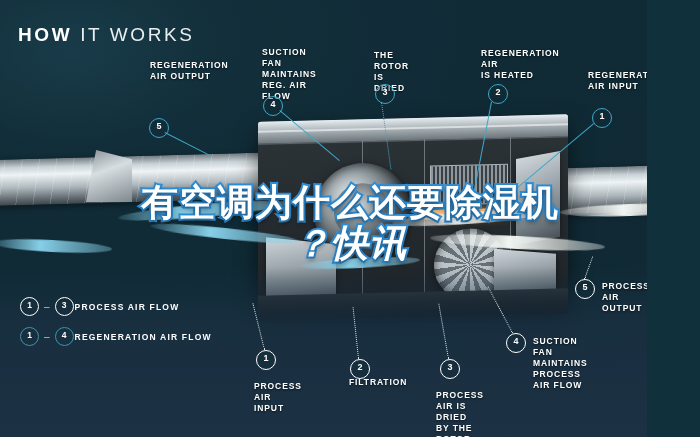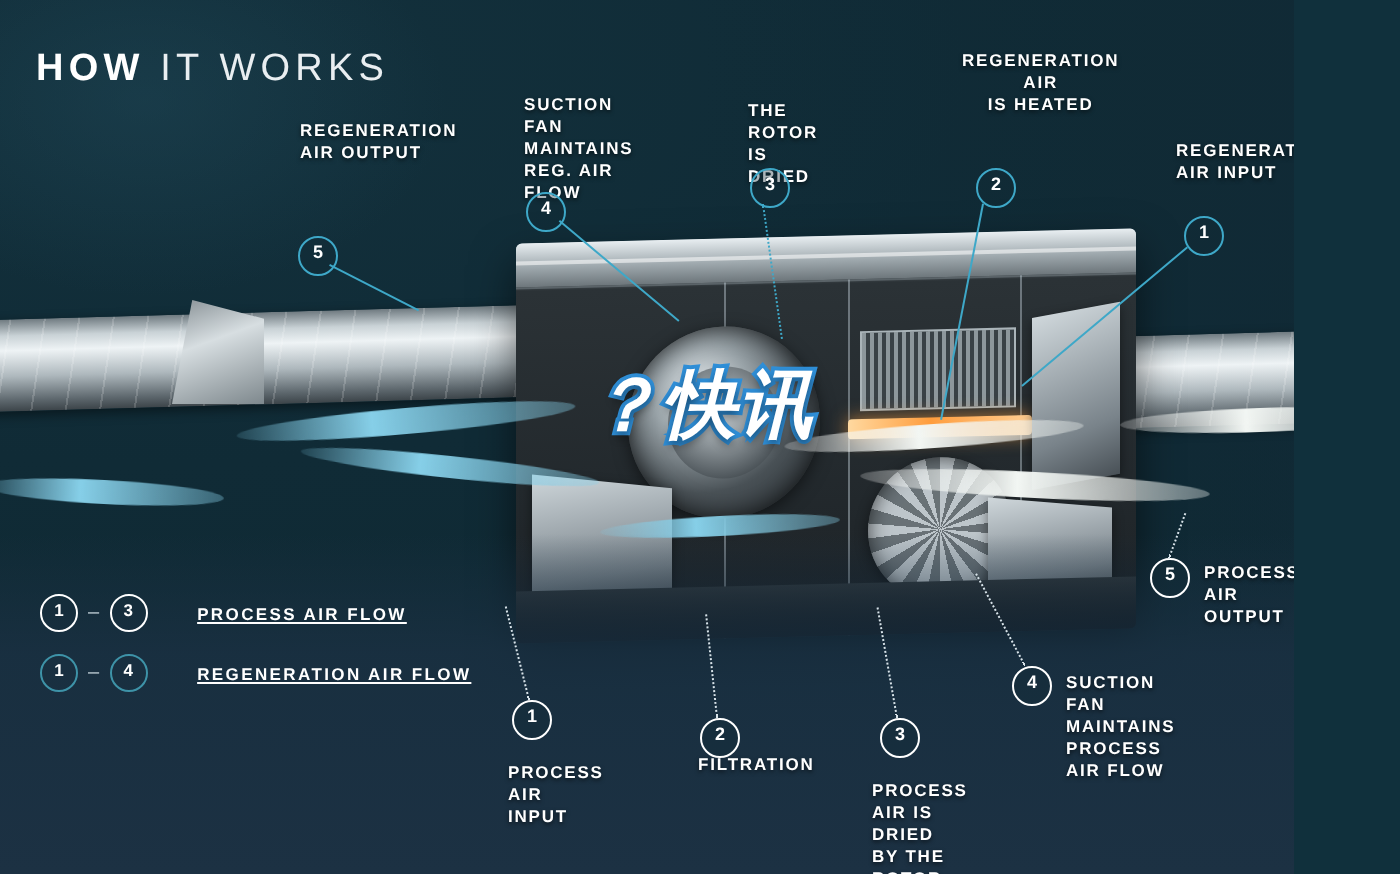--- a/index.html
+++ b/index.html
@@ -143,21 +143,21 @@
     color:#fff;font-size:12.5px;letter-spacing:1.9px;font-weight:normal;
     text-shadow:0 1px 2px rgba(0,0,0,.6);
   }
   .lrow{display:flex;align-items:center;margin-top:11px;}
   .lcirc{
     width:17px;height:17px;border-radius:50%;border:1.5px solid #fff;color:#fff;
     font-size:8.5px;line-height:14px;text-align:center;font-weight:bold;
   }
   .lrow.cy .lcirc{border-color:#3e93a8;}
   .ldash{color:#b9c8d0;font-size:10px;margin:0 5px;}
-  .ltext{color:#fff;font-size:8.5px;font-weight:bold;letter-spacing:1.2px;margin-left:25px;text-decoration:underline;}
+  .ltext{color:#fff;font-size:8.5px;font-weight:bold;letter-spacing:1.2px;margin-left:1px;}
 
   
   #title{
     position:absolute;left:18px;top:24px;color:#e9eef1;
     font-size:19px;letter-spacing:2.6px;font-weight:normal;
   }
   #title b{font-weight:bold;color:#fff;}
 
   
   #overlay{
@@ -231,21 +231,21 @@
   </div>
 
   <div class="callout">
     <div class="lbl" style="left:374px;top:50px;">THE ROTOR
 IS DRIED</div>
     <div class="marker cyan" style="left:375px;top:84px;">3</div>
     <div class="leader dotted" style="left:382px;top:102px;width:68px;transform:rotate(82deg);border-top-color:#3ea8c8;"></div>
   </div>
 
   <div class="callout">
-    <div class="lbl" style="left:481px;top:25px;text-align:center;">REGENERATION AIR
+    <div class="lbl" style="left:481px;top:48px;">REGENERATION AIR
 IS HEATED</div>
     <div class="marker cyan" style="left:488px;top:84px;">2</div>
     <div class="leader solid" style="left:492px;top:102px;width:110px;transform:rotate(101deg);"></div>
   </div>
 
   <div class="callout">
     <div class="lbl" style="left:588px;top:70px;">REGENERATION
 AIR INPUT</div>
     <div class="marker cyan" style="left:592px;top:108px;">1</div>
     <div class="leader solid" style="left:594px;top:124px;width:108px;transform:rotate(140deg);"></div>
@@ -297,16 +297,17 @@
 
     <div class="lrow cy">
       <div class="lcirc">1</div>
       <div class="ldash">–</div>
       <div class="lcirc">4</div>
       <div class="ltext">REGENERATION AIR FLOW</div>
     </div>
   </div>
 
   <div id="overlay">
+    <span class="l1">有空调为什么还要除湿机</span>
     <span class="l2">？快讯</span>
   </div>
 
 </div>
 
 </body></html>

